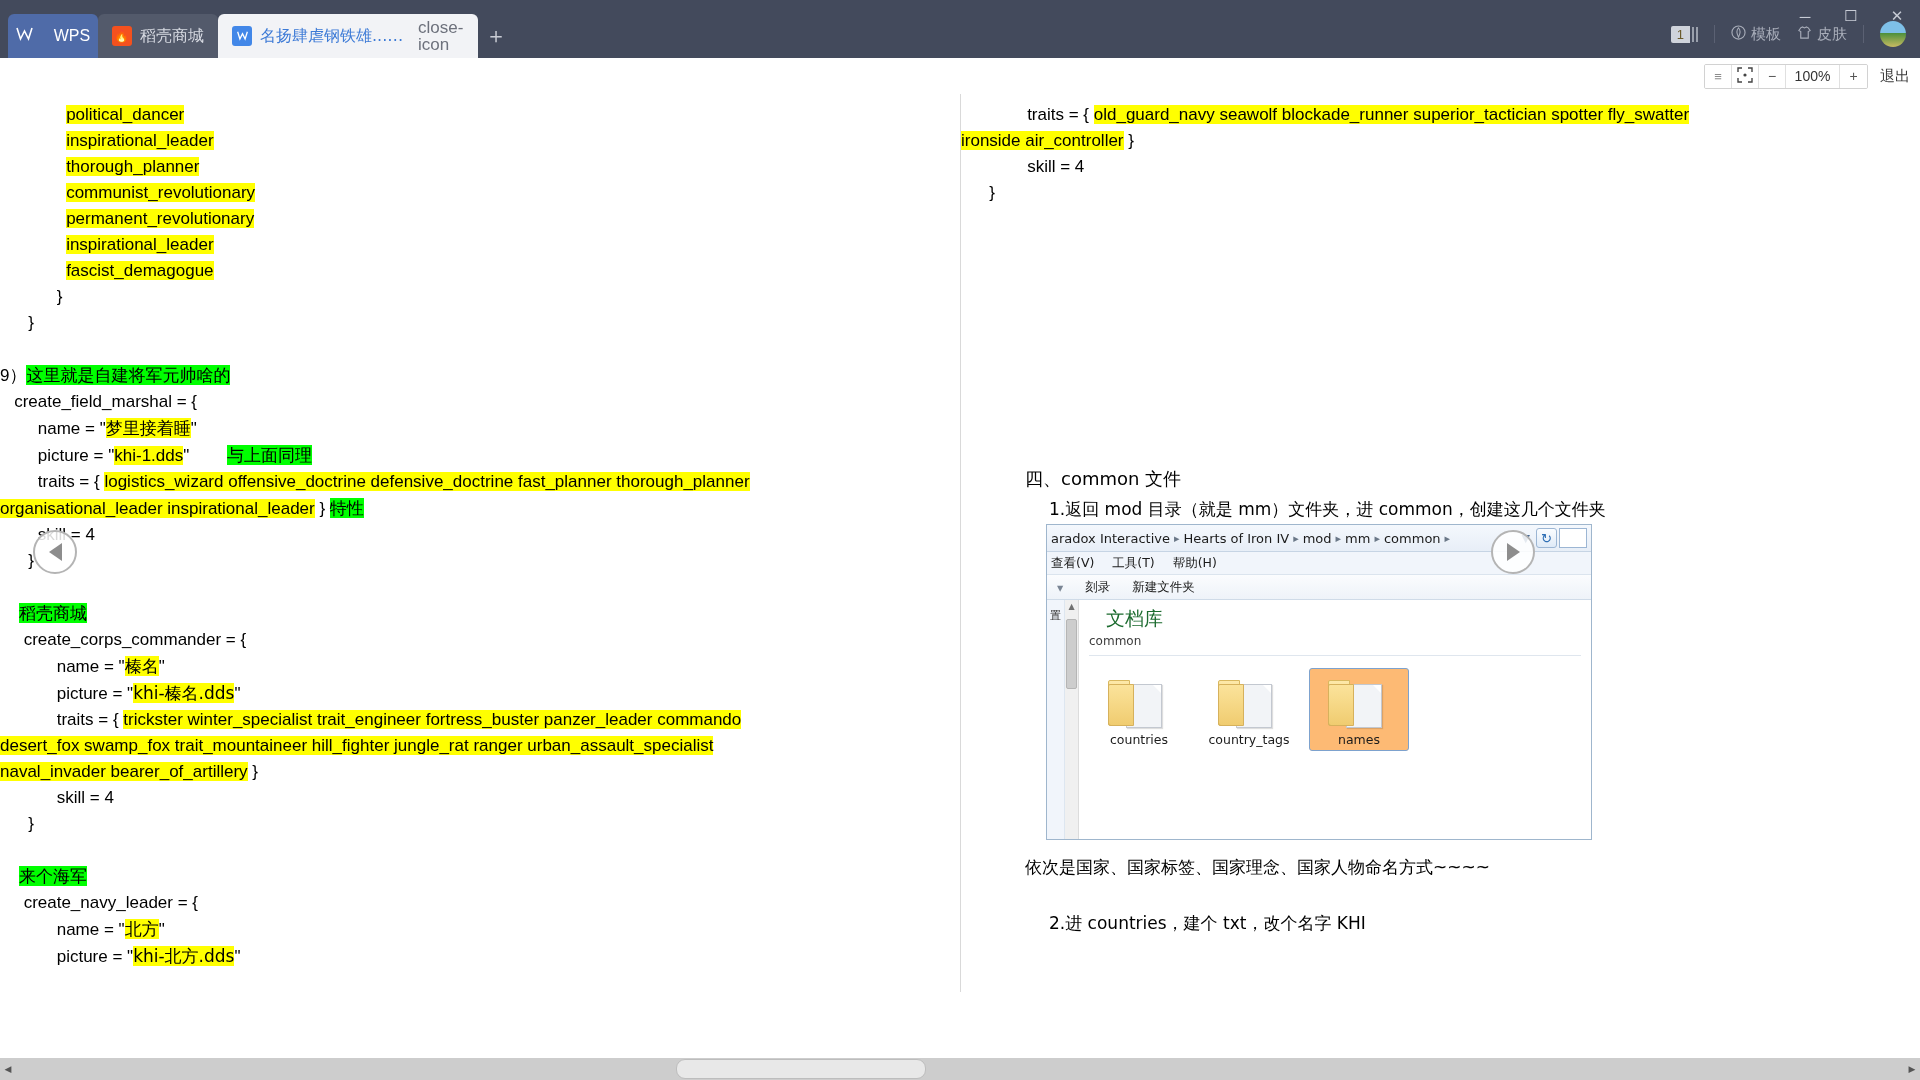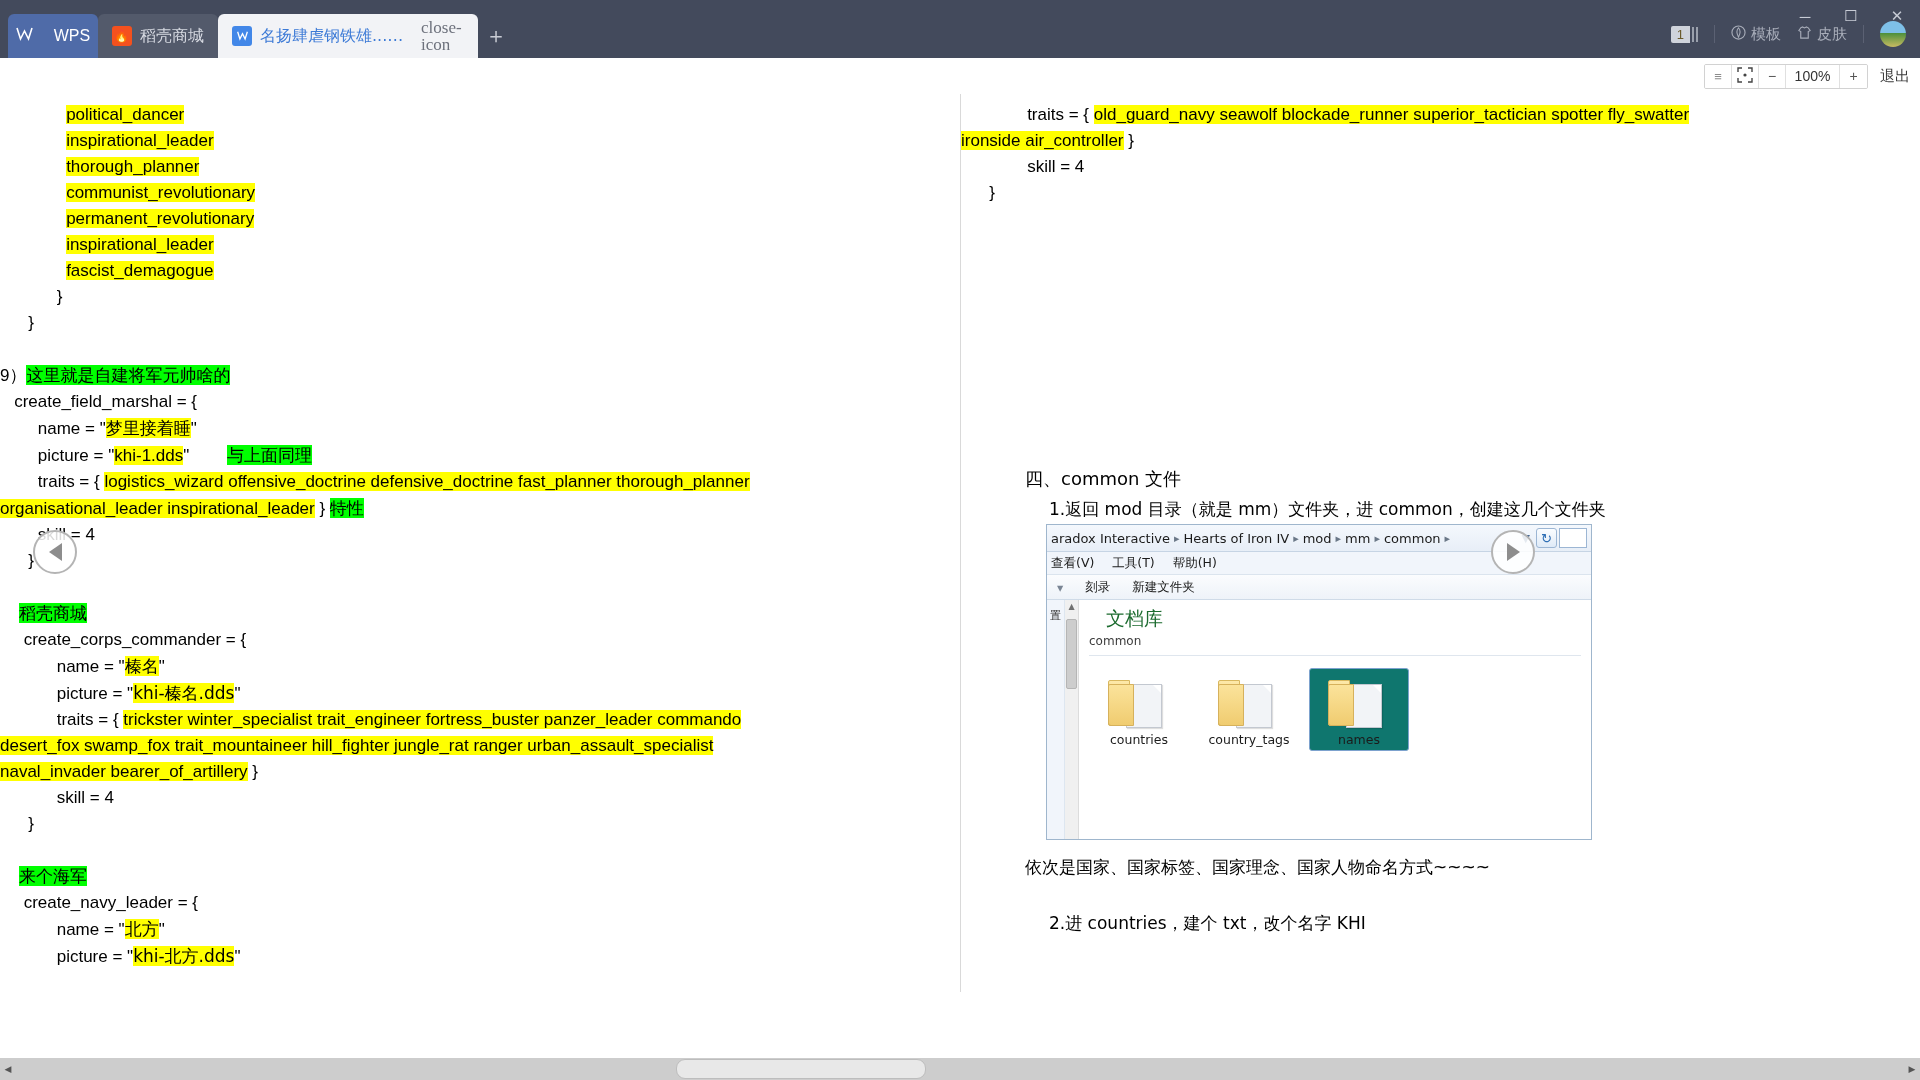--- a/index.html
+++ b/index.html
@@ -36,21 +36,21 @@
   }
   .tab.active { background: #f2f3f6; color: #3c7ad6; }
   .tab-favicon {
     width: 20px; height: 20px; border-radius: 3px;
     display: flex; align-items: center; justify-content: center;
     font-size: 12px; color: #fff; flex: 0 0 auto;
   }
   .fav-orange { background: #f4511e; }
   .fav-blue   { background: #4287e8; }
   .tab-label { white-space: nowrap; overflow: hidden; text-overflow: ellipsis; }
-  .tab-close { margin-left: 6px; color: #6d717c; font-size: 17px; line-height: 1; font-family: Liberation Serif, serif; }
+  .tab-close { margin-left: 6px; color: #6d717c; font-size: 17px; line-height: 1; }
   .new-tab {
     width: 36px; height: 44px; display: flex;
     align-items: center; justify-content: center;
     color: #c9ccd4; font-size: 22px;
   }
   .tb-right {
     margin-left: auto; display: flex; align-items: center;
     gap: 16px; padding: 0 14px 11px 0; color: #a8adb9; font-size: 15px;
   }
   .page-count-box {
@@ -195,21 +195,21 @@
   .ex-main { flex: 1; padding: 6px 10px 0 10px; position: relative; }
   .lib-title { color: #1c6b2f; font-size: 19px; font-family: "DejaVu Sans", sans-serif; margin-left: 17px; }
   .lib-sub { color: #3c3c3c; font-size: 12px; margin-top: 2px; }
   .lib-rule { height: 1px; background: #dfe6ee; margin-top: 7px; }
   .folder-row { display: flex; gap: 10px; margin-top: 12px; }
   .folder-cell {
     width: 100px; padding: 5px 0 3px 0;
     display: flex; flex-direction: column; align-items: center;
     border: 1px solid transparent; border-radius: 3px;
   }
-  .folder-cell.selected { border-color: #7da2ce; background: #0f766e; }
+  .folder-cell.selected { border-color: #7da2ce; background: #fdba74; }
   .folder-icon { position: relative; width: 66px; height: 54px; }
   .fi-back {
     position: absolute; left: 2px; top: 6px; width: 22px; height: 46px;
     background: linear-gradient(180deg,#fde8a8,#f3d277);
     border: 1px solid #d9b85f; border-radius: 2px 0 0 2px;
   }
   .fi-paper {
     position: absolute; left: 20px; top: 10px; width: 36px; height: 44px;
     background: #f2f4f7; border: 1px solid #c3c8d0;
     box-shadow: 1px 1px 1px rgba(0,0,0,0.13);

